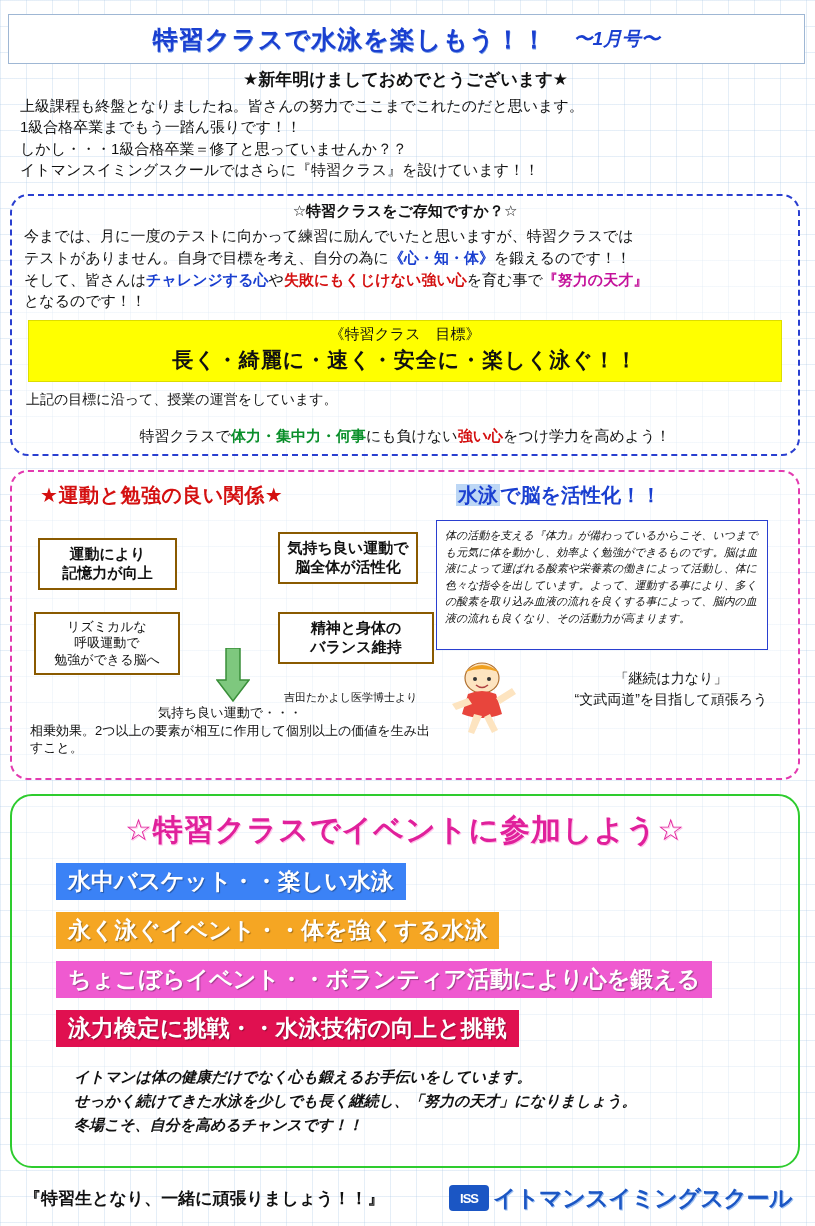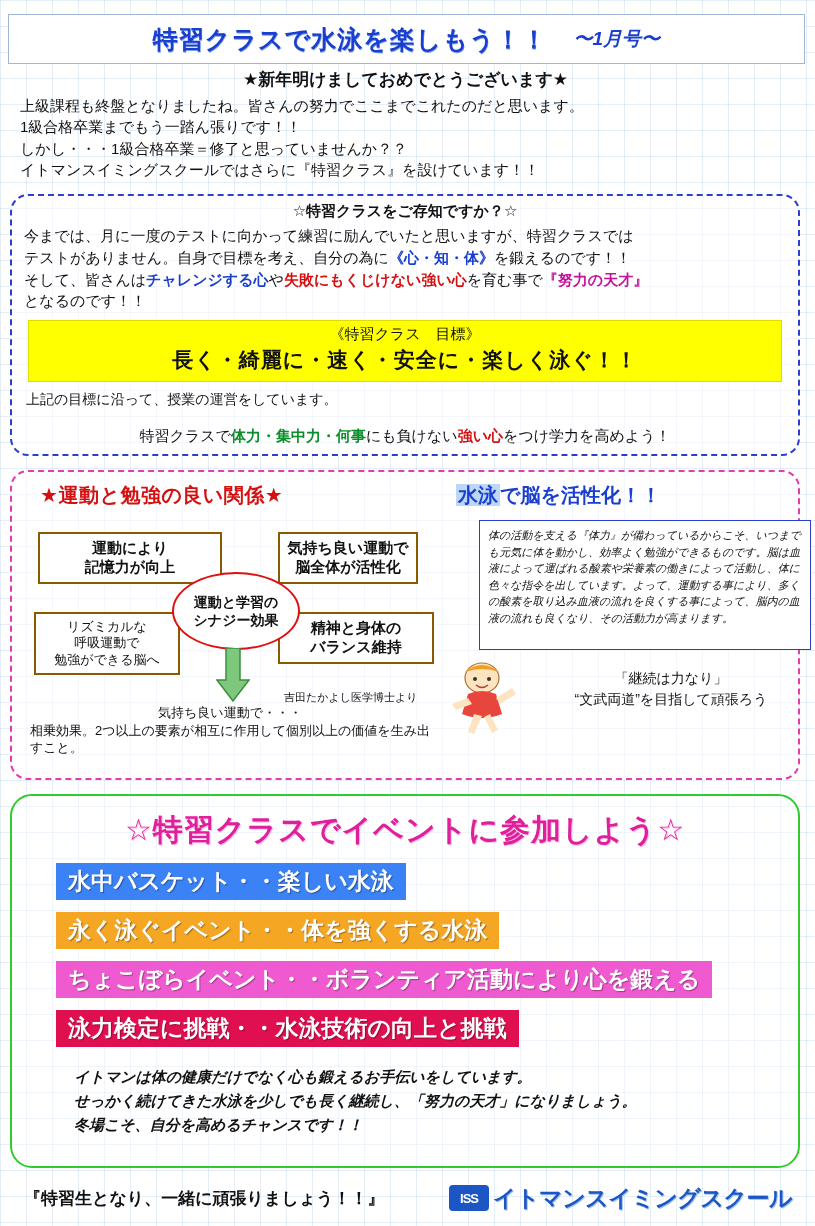--- a/index.html
+++ b/index.html
@@ -88,21 +88,21 @@
     position:absolute;left:444px;top:10px;font-size:20px;font-weight:bold;color:#1a3fd0;
   }
   .brain-title .hl{background:#bdd7f5;padding:0 2px;}
 
   .synergy-wrap{position:absolute;left:14px;top:48px;width:420px;height:200px;}
   .sbox{
     position:absolute;border:2px solid #8a5a00;background:#fff;
     font-size:15px;font-weight:bold;color:#111;text-align:center;line-height:1.25;
     padding:5px 6px;box-sizing:border-box;
   }
-  .sbox.s1{left:12px;top:12px;width:184px;}
+  .sbox.s1{left:12px;top:18px;width:139px;}
   .sbox.s2{left:252px;top:12px;width:140px;}
   .sbox.s3{left:252px;top:92px;width:156px;}
   .sbox.s4{left:8px;top:92px;width:146px;font-size:13px;font-weight:normal;}
   .ellipse{
     position:absolute;left:146px;top:52px;width:124px;height:74px;
     border:2px solid #e01010;border-radius:50%;background:#fff;
     display:flex;align-items:center;justify-content:center;text-align:center;
     font-size:14px;font-weight:bold;color:#111;line-height:1.3;
   }
   .arrow{
@@ -110,21 +110,21 @@
   }
   .credit{
     position:absolute;left:258px;top:170px;font-size:11px;color:#111;
   }
   .syn-note{
     position:absolute;left:18px;top:232px;width:400px;font-size:13px;color:#111;line-height:1.35;
   }
   .syn-note .lead{display:block;text-align:center;}
 
   .brainbox{
-    position:absolute;left:467px;top:48px;width:332px;height:130px;
+    position:absolute;left:424px;top:48px;width:332px;height:130px;
     border:1px solid #2a3fd0;background:#fff;box-sizing:border-box;
     font-size:11px;color:#111;line-height:1.5;padding:6px 8px;font-style:italic;
   }
   .kid{
     position:absolute;left:430px;top:186px;width:80px;height:78px;
   }
   .motto{
     position:absolute;left:534px;top:196px;width:250px;text-align:center;
     font-size:14px;color:#111;line-height:1.5;
   }
@@ -227,22 +227,20 @@
     <div class="synergy-wrap">
       <div class="sbox s1" style="white-space:pre-line">運動により
 記憶力が向上</div>
       <div class="sbox s2" style="white-space:pre-line">気持ち良い運動で
 脳全体が活性化</div>
       <div class="sbox s3" style="white-space:pre-line">精神と身体の
 バランス維持</div>
       <div class="sbox s4" style="white-space:pre-line">リズミカルな
 呼吸運動で
 勉強ができる脳へ</div>
-      <div class="ellipse" style="white-space:pre-line">運動と学習の
-シナジー効果</div>
       <svg class="arrow" viewBox="0 0 34 54">
         <polygon points="10,0 24,0 24,32 33,32 17,53 1,32 10,32" fill="#7ec87e" stroke="#3a8f3a" stroke-width="1.5"></polygon>
       </svg>
       <div class="credit">吉田たかよし医学博士より</div>
     </div>
 
     <div class="syn-note">
       <span class="lead">気持ち良い運動で・・・</span>
       <span>相乗効果。2つ以上の要素が相互に作用して個別以上の価値を生み出すこと。</span>
     </div>

